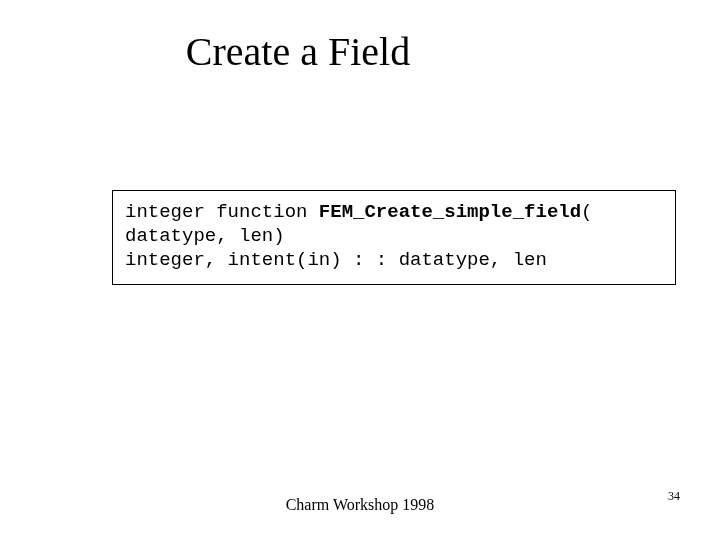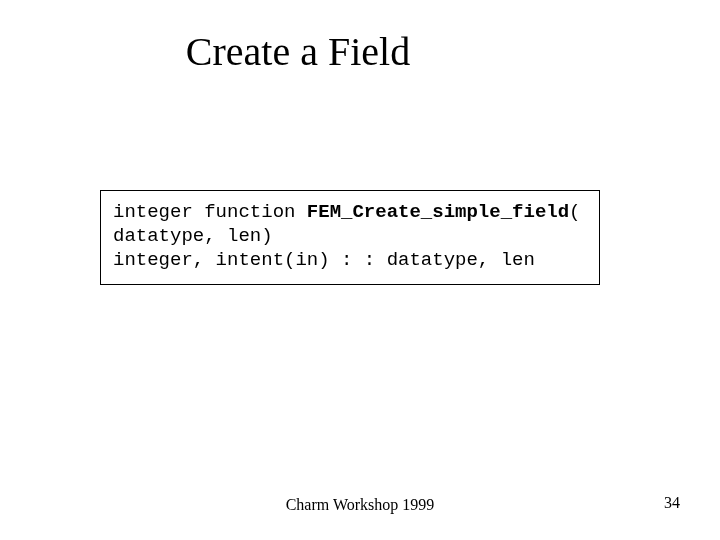--- a/index.html
+++ b/index.html
@@ -1,31 +1,31 @@
 <!DOCTYPE html>
 <html><head>
 <meta charset="utf-8">
 <style>
   * { margin: 0; padding: 0; box-sizing: border-box; }
   html, body { width: 720px; height: 540px; background: #ffffff; font-family: "Times New Roman", Times, serif; color: #000; }
   .slide { position: relative; width: 720px; height: 540px; }
   .title { position: absolute; top: 28px; left: 0; width: 596px; text-align: center; font-size: 40px; font-weight: 400; }
-  .codebox { position: absolute; top: 190px; left: 100px; width: 500px; border: 1px solid #000; padding: 10px 16px 12px 12px; }
+  .codebox { position: absolute; top: 190px; left: 112px; width: 564px; border: 1px solid #000; padding: 10px 16px 12px 12px; }
   .codebox pre { font-family: "Courier New", Courier, monospace; font-size: 19px; line-height: 1.25; white-space: pre-wrap; word-wrap: break-word; }
   .codebox .bold { font-weight: 700; }
   .footer { position: absolute; bottom: 26px; left: 0; width: 720px; text-align: center; font-size: 16px; }
-  .pagenum { position: absolute; bottom: 28px; right: 40px; font-size: 16px; margin-top: 28px; }
+  .pagenum { position: absolute; bottom: 36px; right: 40px; font-size: 12px; margin-top: 28px; }
 </style>
 </head>
 <body>
 
 <div class="slide">
   <div class="title">Create a Field</div>
 
   <div class="codebox">
     <pre><span>integer function </span><span class="bold">FEM_Create_simple_field</span><span>(</span>
 <span>datatype, len)</span>
 <span>integer, intent(in) : : datatype, len</span></pre>
   </div>
 
-  <div class="footer">Charm Workshop 1999</div>
+  <div class="footer">Charm Workshop 1998</div>
   <div class="pagenum">34</div>
 </div>
 
 </body></html>

